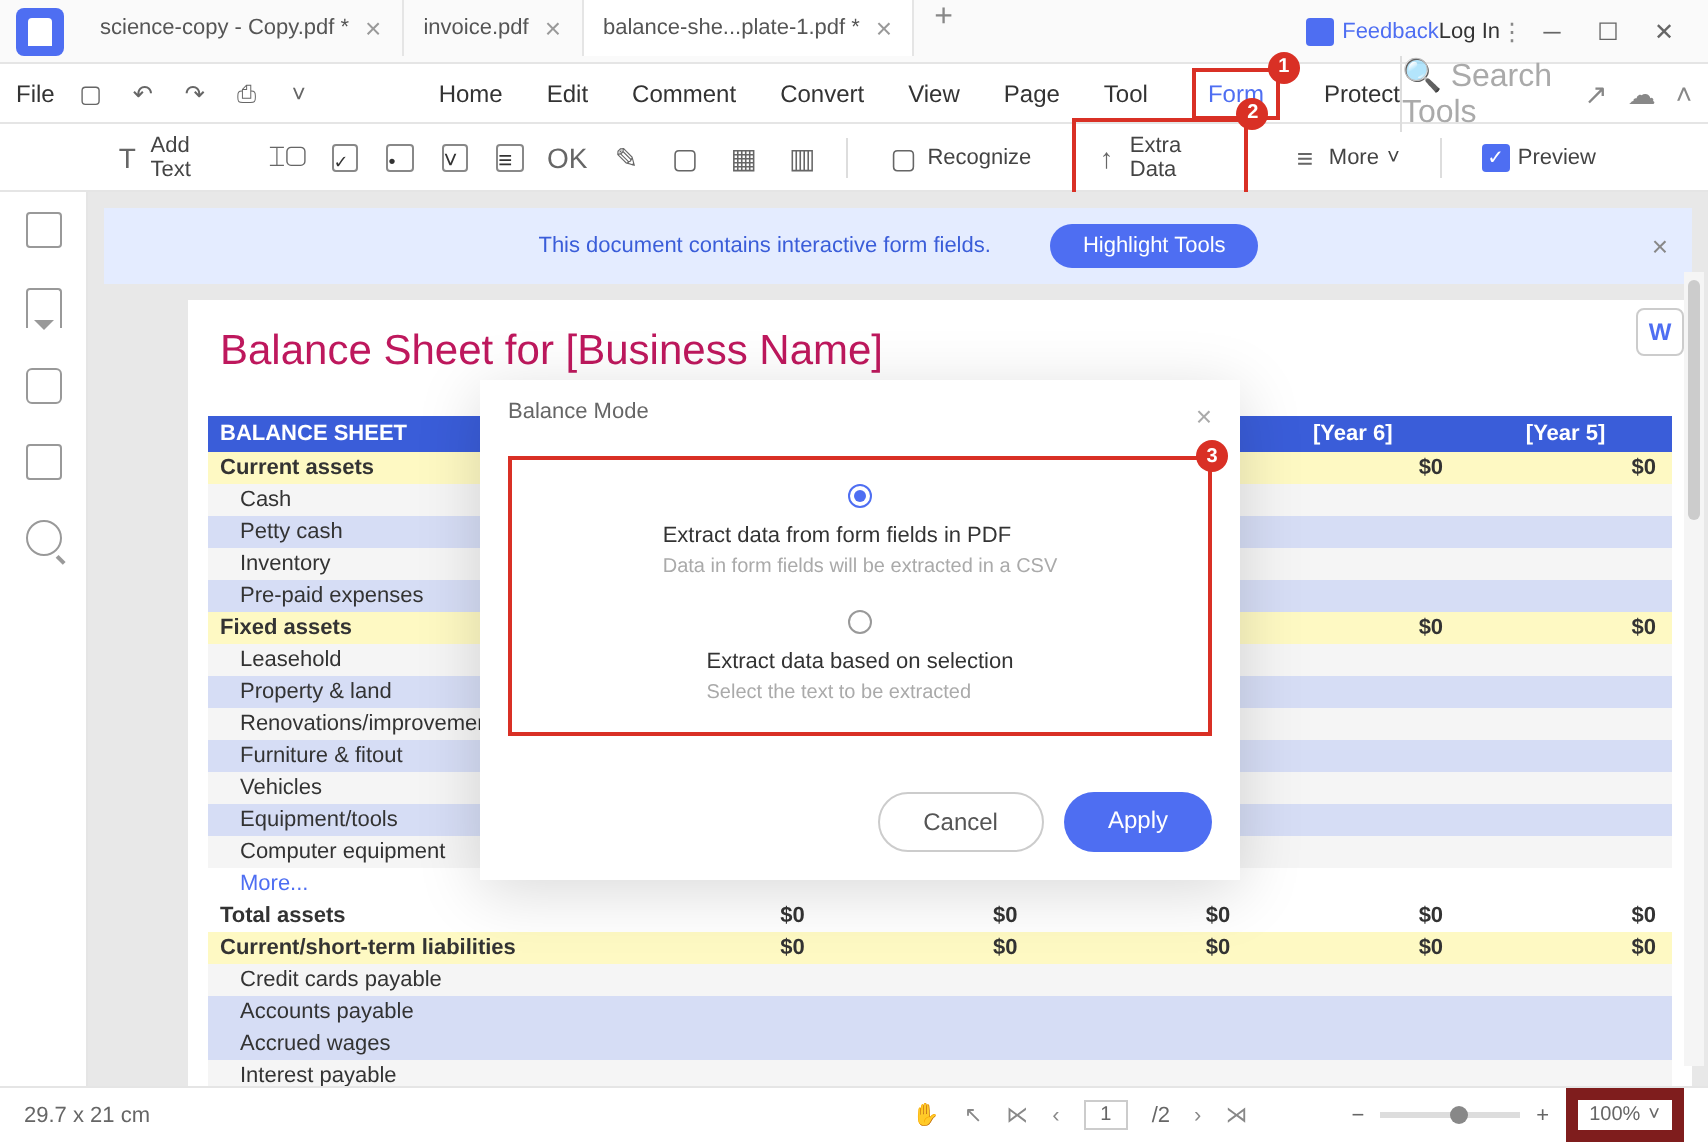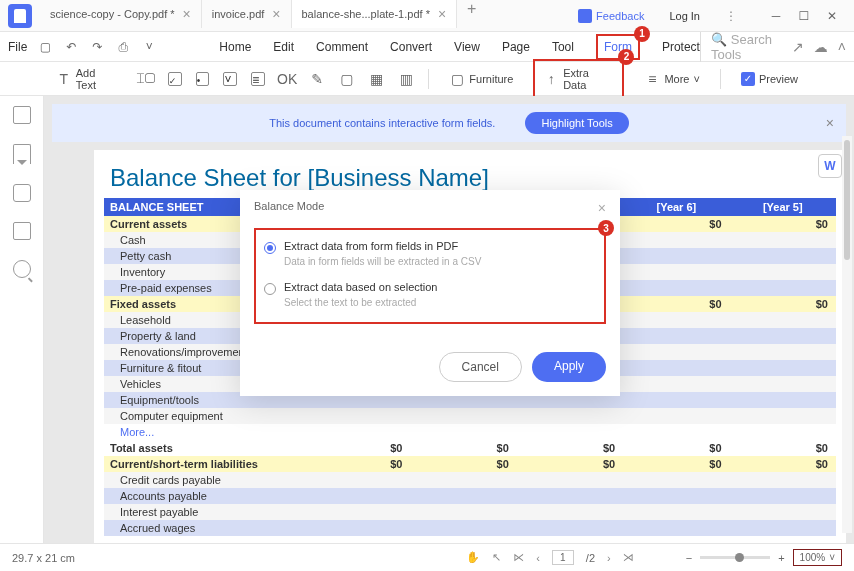--- a/index.html
+++ b/index.html
@@ -6,36 +6,36 @@
     body { font-family: -apple-system, BlinkMacSystemFont, "Segoe UI", sans-serif; font-size: 12px; color: #333; background: #f5f5f5; width: 854px; height: 571px; overflow: hidden; position: relative; }
     
     .titlebar { height: 32px; background: #fafafa; display: flex; align-items: center; border-bottom: 1px solid #e5e5e5; }
     .app-icon { width: 24px; height: 24px; background: #4e6ef2; border-radius: 4px; margin: 0 8px; display: flex; align-items: center; justify-content: center; }
     .app-icon::before { content: ''; width: 12px; height: 14px; background: #fff; border-radius: 2px 2px 0 0; }
     .tabs { display: flex; flex: 1; height: 100%; }
     .tab { display: flex; align-items: center; padding: 6px 10px; border-right: 1px solid #e5e5e5; font-size: 11px; color: #555; cursor: pointer; position: relative; height: 28px; }
     .tab.active { background: #fff; }
     .tab-close { margin-left: 8px; font-size: 14px; color: #999; }
     .tab-add { padding: 0 10px; font-size: 16px; color: #888; }
-    .title-right { display: flex; align-items: center; gap: 25px; padding-right: 8px; }
+    .title-right { display: flex; align-items: center; gap: 0; padding-right: 8px; }
     .feedback { color: #4e6ef2; font-size: 11px; display: flex; align-items: center; gap: 4px; }
     .feedback-ico { width: 14px; height: 14px; background: #4e6ef2; border-radius: 2px; }
     .login { color: #333; font-size: 11px; }
     .win-btns { display: flex; gap: 0; }
     .win-btn { width: 28px; height: 20px; display: flex; align-items: center; justify-content: center; color: #666; font-size: 12px; }
     
     .menubar { height: 30px; background: #fff; display: flex; align-items: center; border-bottom: 1px solid #e5e5e5; padding: 0 8px; }
     .file-menu { font-size: 12px; color: #333; margin-right: 8px; }
     .qat { display: flex; gap: 6px; margin-right: 20px; }
     .qat-btn { width: 20px; height: 20px; display: flex; align-items: center; justify-content: center; color: #666; }
     .menus { display: flex; gap: 22px; margin-left: 40px; }
     .menu-item { font-size: 12px; color: #333; padding: 6px 0; position: relative; }
     .menu-item.active { color: #4e6ef2; border: 2px solid #d93025; padding: 4px 6px; }
     .menu-right { margin-left: auto; display: flex; align-items: center; gap: 10px; }
-    .search-tools { color: #aaa; font-size: 13px; border-left: 1px solid #ddd; padding-left: 10px; }
+    .search-tools { color: #aaa; font-size: 16px; border-left: 1px solid #ddd; }
     .menu-ico { color: #888; font-size: 14px; }
     
     .toolbar { height: 34px; background: #fff; display: flex; align-items: center; border-bottom: 1px solid #e5e5e5; padding: 0 50px; gap: 14px; }
     .tool-btn { display: flex; align-items: center; gap: 4px; font-size: 11px; color: #444; padding: 4px 6px; }
     .tool-btn.boxed { border: 2px solid #d93025; padding: 6px 8px; }
     .tico { width: 16px; height: 16px; display: inline-flex; align-items: center; justify-content: center; color: #666; font-size: 14px; }
     .tico-box { width: 14px; height: 14px; border: 1px solid #888; border-radius: 2px; }
     .tico-box.dot::after { content: '•'; font-size: 10px; }
     .tico-box.ck::after { content: '✓'; font-size: 9px; }
     .sep { width: 1px; height: 20px; background: #ddd; }
@@ -50,21 +50,21 @@
     .side-ico.bm::after { content: ''; position: absolute; bottom: -6px; left: 50%; transform: translateX(-50%); border: 5px solid transparent; border-top-color: #999; }
     .side-ico.circ { border-radius: 50%; }
     
     .doc-area { flex: 1; background: #e8e8e8; position: relative; overflow: hidden; }
     .banner { background: #e4ecff; padding: 8px 16px; display: flex; align-items: center; justify-content: center; gap: 30px; position: relative; margin: 8px; }
     .banner-text { font-size: 11px; color: #3a5dd9; }
     .banner-btn { background: #4e6ef2; color: #fff; padding: 5px 16px; border-radius: 14px; font-size: 11px; }
     .banner-close { position: absolute; right: 12px; color: #888; font-size: 14px; }
     
     .page { background: #fff; margin: 0 8px 8px 50px; padding: 14px 10px; position: relative; }
-    .page-title { font-size: 24px; font-weight: normal; color: #0369a1; margin-bottom: 6px; padding-left: 6px; }
+    .page-title { font-size: 21px; font-weight: normal; color: #be185d; margin-bottom: 20px; padding-left: 6px; }
     .word-ico { position: absolute; top: 4px; right: 4px; width: 24px; height: 24px; border: 1px solid #ccc; border-radius: 4px; display: flex; align-items: center; justify-content: center; color: #4e6ef2; font-size: 12px; font-weight: bold; }
     
     table { width: 100%; border-collapse: collapse; font-size: 11px; }
     .header-row th { background: #3a5dd9; color: #fff; font-weight: bold; padding: 3px 6px; text-align: center; }
     .header-row th:first-child { text-align: left; width: 200px; }
     .section-row td { font-weight: bold; background: #fef9c3; padding: 2px 6px; }
     .section-row .val { text-align: right; }
     .item-row td { padding: 2px 6px; }
     .item-row td:first-child { padding-left: 16px; }
     .item-row.even { background: #d6ddf5; }
@@ -75,41 +75,41 @@
     td.val { text-align: right; padding-right: 8px; }
     
     .scrollbar-v { position: absolute; right: 2px; top: 40px; bottom: 10px; width: 10px; background: #f5f5f5; }
     .scrollbar-v::before { content: ''; position: absolute; top: 4px; left: 2px; right: 2px; height: 120px; background: #ccc; border-radius: 3px; }
     
     .dialog { position: absolute; top: 190px; left: 240px; width: 380px; background: #fff; box-shadow: 0 6px 30px rgba(0,0,0,0.15); }
     .dialog-title { padding: 10px 14px; font-size: 11px; color: #666; display: flex; justify-content: space-between; }
     .dialog-close { color: #aaa; font-size: 14px; }
     .dialog-body { padding: 2px 14px 14px; }
     .radio-group { border: 2px solid #d93025; padding: 10px 8px; position: relative; }
-    .radio-opt { display: flex; align-items: flex-start; gap: 8px; margin-bottom: 14px; }
+    .radio-opt { display: flex; align-items: center; gap: 8px; margin-bottom: 14px; flex-direction: column; }
     .radio-opt:last-child { margin-bottom: 4px; }
     .radio { width: 12px; height: 12px; border: 1.5px solid #999; border-radius: 50%; flex-shrink: 0; margin-top: 2px; display: flex; align-items: center; justify-content: center; }
     .radio.sel { border-color: #4e6ef2; }
     .radio.sel::after { content: ''; width: 6px; height: 6px; background: #4e6ef2; border-radius: 50%; }
     .radio-text { font-size: 11px; }
     .radio-label { color: #333; }
     .radio-desc { color: #aaa; font-size: 10px; margin-top: 4px; }
     .dialog-actions { display: flex; justify-content: flex-end; gap: 10px; padding: 14px; }
     .btn { padding: 7px 22px; border-radius: 16px; font-size: 12px; }
     .btn-cancel { background: #fff; border: 1px solid #ccc; color: #555; }
     .btn-apply { background: #4e6ef2; color: #fff; }
     
     .statusbar { height: 28px; background: #fff; border-top: 1px solid #e5e5e5; display: flex; align-items: center; padding: 0 12px; font-size: 11px; color: #666; }
     .status-nav { margin-left: auto; display: flex; align-items: center; gap: 12px; }
     .nav-arr { color: #888; }
     .page-in { border: 1px solid #ccc; padding: 1px 4px; font-size: 10px; width: 22px; text-align: center; }
     .zoom-ctrl { display: flex; align-items: center; gap: 8px; margin-left: 40px; }
     .zoom-slider { width: 70px; height: 3px; background: #ddd; position: relative; }
     .zoom-slider::after { content: ''; position: absolute; left: 35px; top: -3px; width: 9px; height: 9px; background: #888; border-radius: 50%; }
-    .zoom-sel { border: 1px solid #7f1d1d; padding: 2px 6px; font-size: 10px; display: flex; align-items: center; gap: 4px; }
+    .zoom-sel { border: 6px solid #7f1d1d; padding: 2px 6px; font-size: 10px; display: flex; align-items: center; gap: 4px; }
   </style>
 </head>
 <body>
 
 <div class="titlebar">
   <div class="app-icon"></div>
   <div class="tabs">
     <div class="tab">
         <span>science-copy - Copy.pdf *</span>
         <span class="tab-close">×</span>
@@ -178,21 +178,21 @@
   <span class="tico-box" style="position:relative;">˅</span>
   <span class="tico-box">≡</span>
   <span class="tico">OK</span>
   <span class="tico">✎</span>
   <span class="tico">▢</span>
   <span class="tico">▦</span>
   <span class="tico">▥</span>
   <div class="sep"></div>
   <div class="tool-btn">
       <span class="tico">▢</span>
-      <span>Furniture</span>
+      <span>Recognize</span>
     </div>
   <div class="tool-btn boxed" style="position:relative;">
       <span class="tico">↑</span>
       <span>Extra Data</span>
       <div class="badge" style="top:-12px;right:-12px;">2</div>
     </div>
   <div class="tool-btn"><span class="tico">≡</span><span>More</span>˅</div>
   <div class="sep"></div>
   <div class="tool-btn">
       <span class="preview-ck">✓</span>
@@ -366,30 +366,30 @@
               <td></td>
             </tr>
         <tr class="item-row even">
               <td>Accounts payable</td>
               <td></td>
               <td></td>
               <td></td>
               <td></td>
               <td></td>
             </tr>
+        <tr class="item-row even">
+              <td>Accrued wages</td>
+              <td></td>
+              <td></td>
+              <td></td>
+              <td></td>
+              <td></td>
+            </tr>
         <tr class="item-row odd">
               <td>Interest payable</td>
-              <td></td>
-              <td></td>
-              <td></td>
-              <td></td>
-              <td></td>
-            </tr>
-        <tr class="item-row even">
-              <td>Accrued wages</td>
               <td></td>
               <td></td>
               <td></td>
               <td></td>
               <td></td>
             </tr>
 
       </tbody>
         </table>
     </div>

